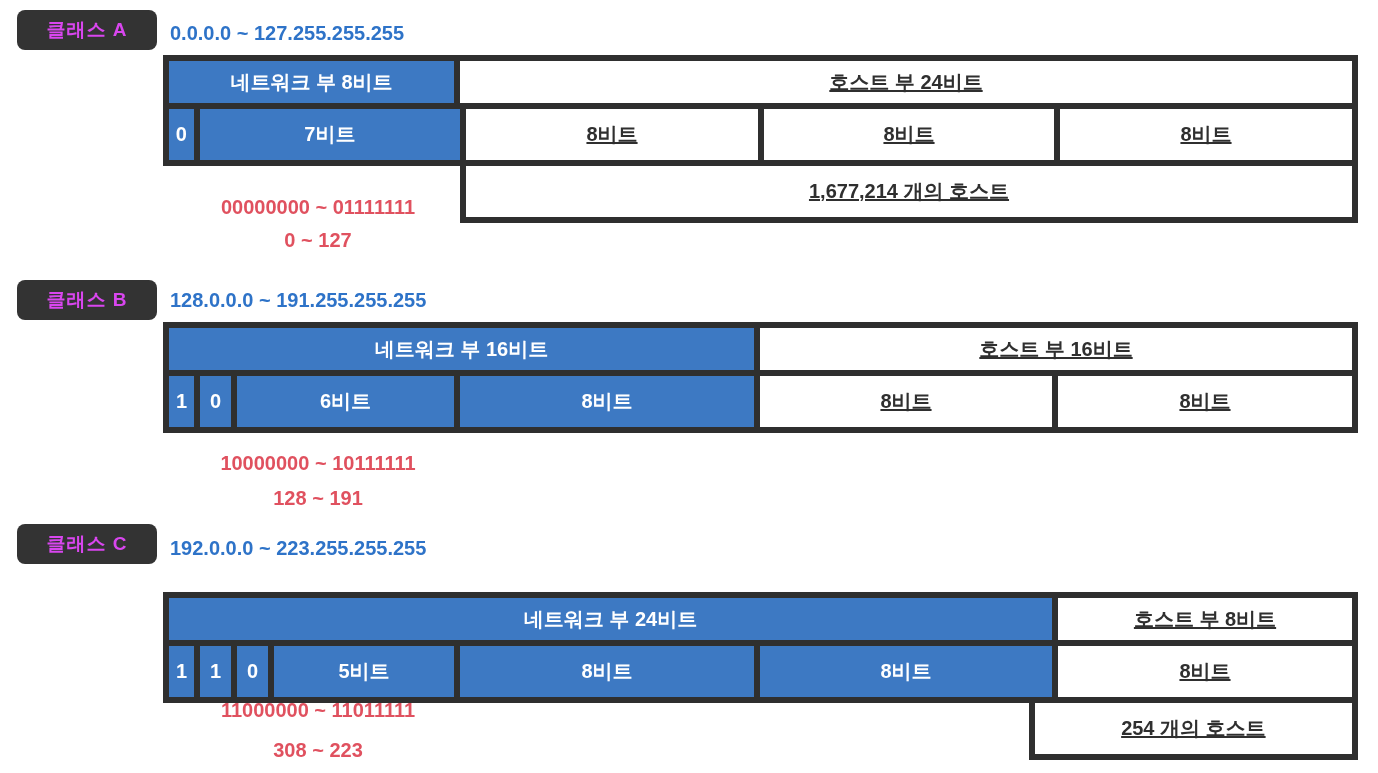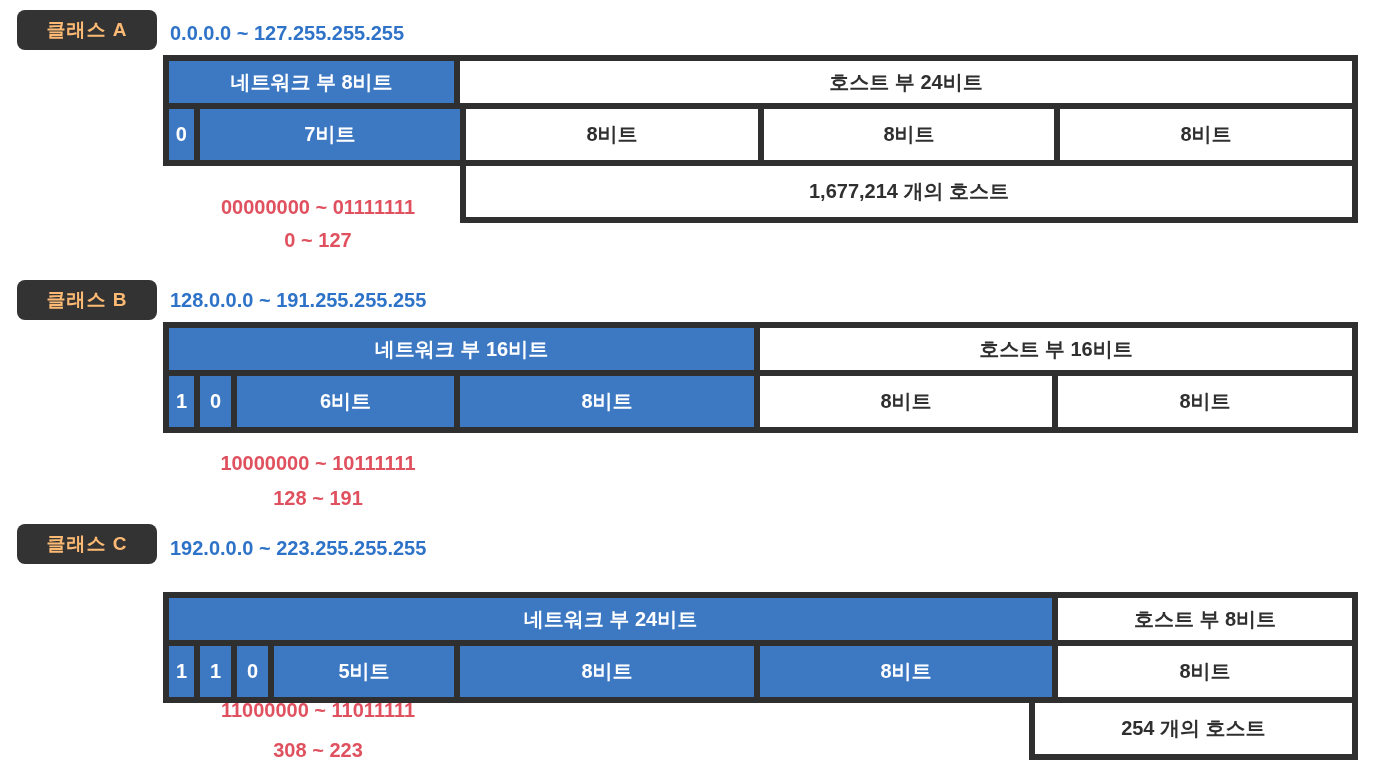--- a/index.html
+++ b/index.html
@@ -4,39 +4,39 @@
 <style>
   html,body{margin:0;padding:0;}
   body{
     width:1378px;height:773px;position:relative;background:#ffffff;
     font-family:"Liberation Sans","DejaVu Sans",sans-serif;
     font-weight:bold;overflow:hidden;
     --blue:#3d79c3;--border:#2f2f2f;--red:#e0515f;--range-blue:#2e73c8;--badge:#333333;
   }
   .abs{position:absolute;}
   .badge{
-    left:17px;width:140px;height:40px;background:var(--badge);color:#fdba74;
+    left:17px;width:140px;height:40px;background:var(--badge);color:#d946ef;
     border-radius:8px;display:flex;align-items:center;justify-content:center;
     font-size:19px;letter-spacing:1px;
   }
   .range{
     left:170px;color:var(--range-blue);font-size:20px;line-height:24px;white-space:nowrap;
   }
   .btable{left:163px;width:1195px;}
   .brow{display:flex;}
   .cell{
     box-sizing:border-box;border:6px solid var(--border);
     display:flex;align-items:center;justify-content:center;
     font-size:20px;height:57px;white-space:nowrap;
   }
   .brow .cell + .cell{border-left:none;}
   .brow.r1 .cell{height:54px;}
   .brow.rn .cell{border-top:none;}
   .blue-cell{background:var(--blue);color:#ffffff;}
-  .white-cell{background:#ffffff;color:#2f2f2f;}
+  .white-cell{background:#ffffff;color:#2f2f2f;text-decoration:underline;}
   .spacer{box-sizing:border-box;}
   .redline{
     left:163px;width:310px;text-align:center;color:var(--red);
     font-size:20px;line-height:23px;white-space:nowrap;
   }
 </style>
 </head>
 <body style="--blue: #3d79c3; --border: #2f2f2f; --red: #e0515f; --range-blue: #2e73c8; --badge: #333333;">
 
 <div class="abs badge" style="top:10px">클래스 A</div>

